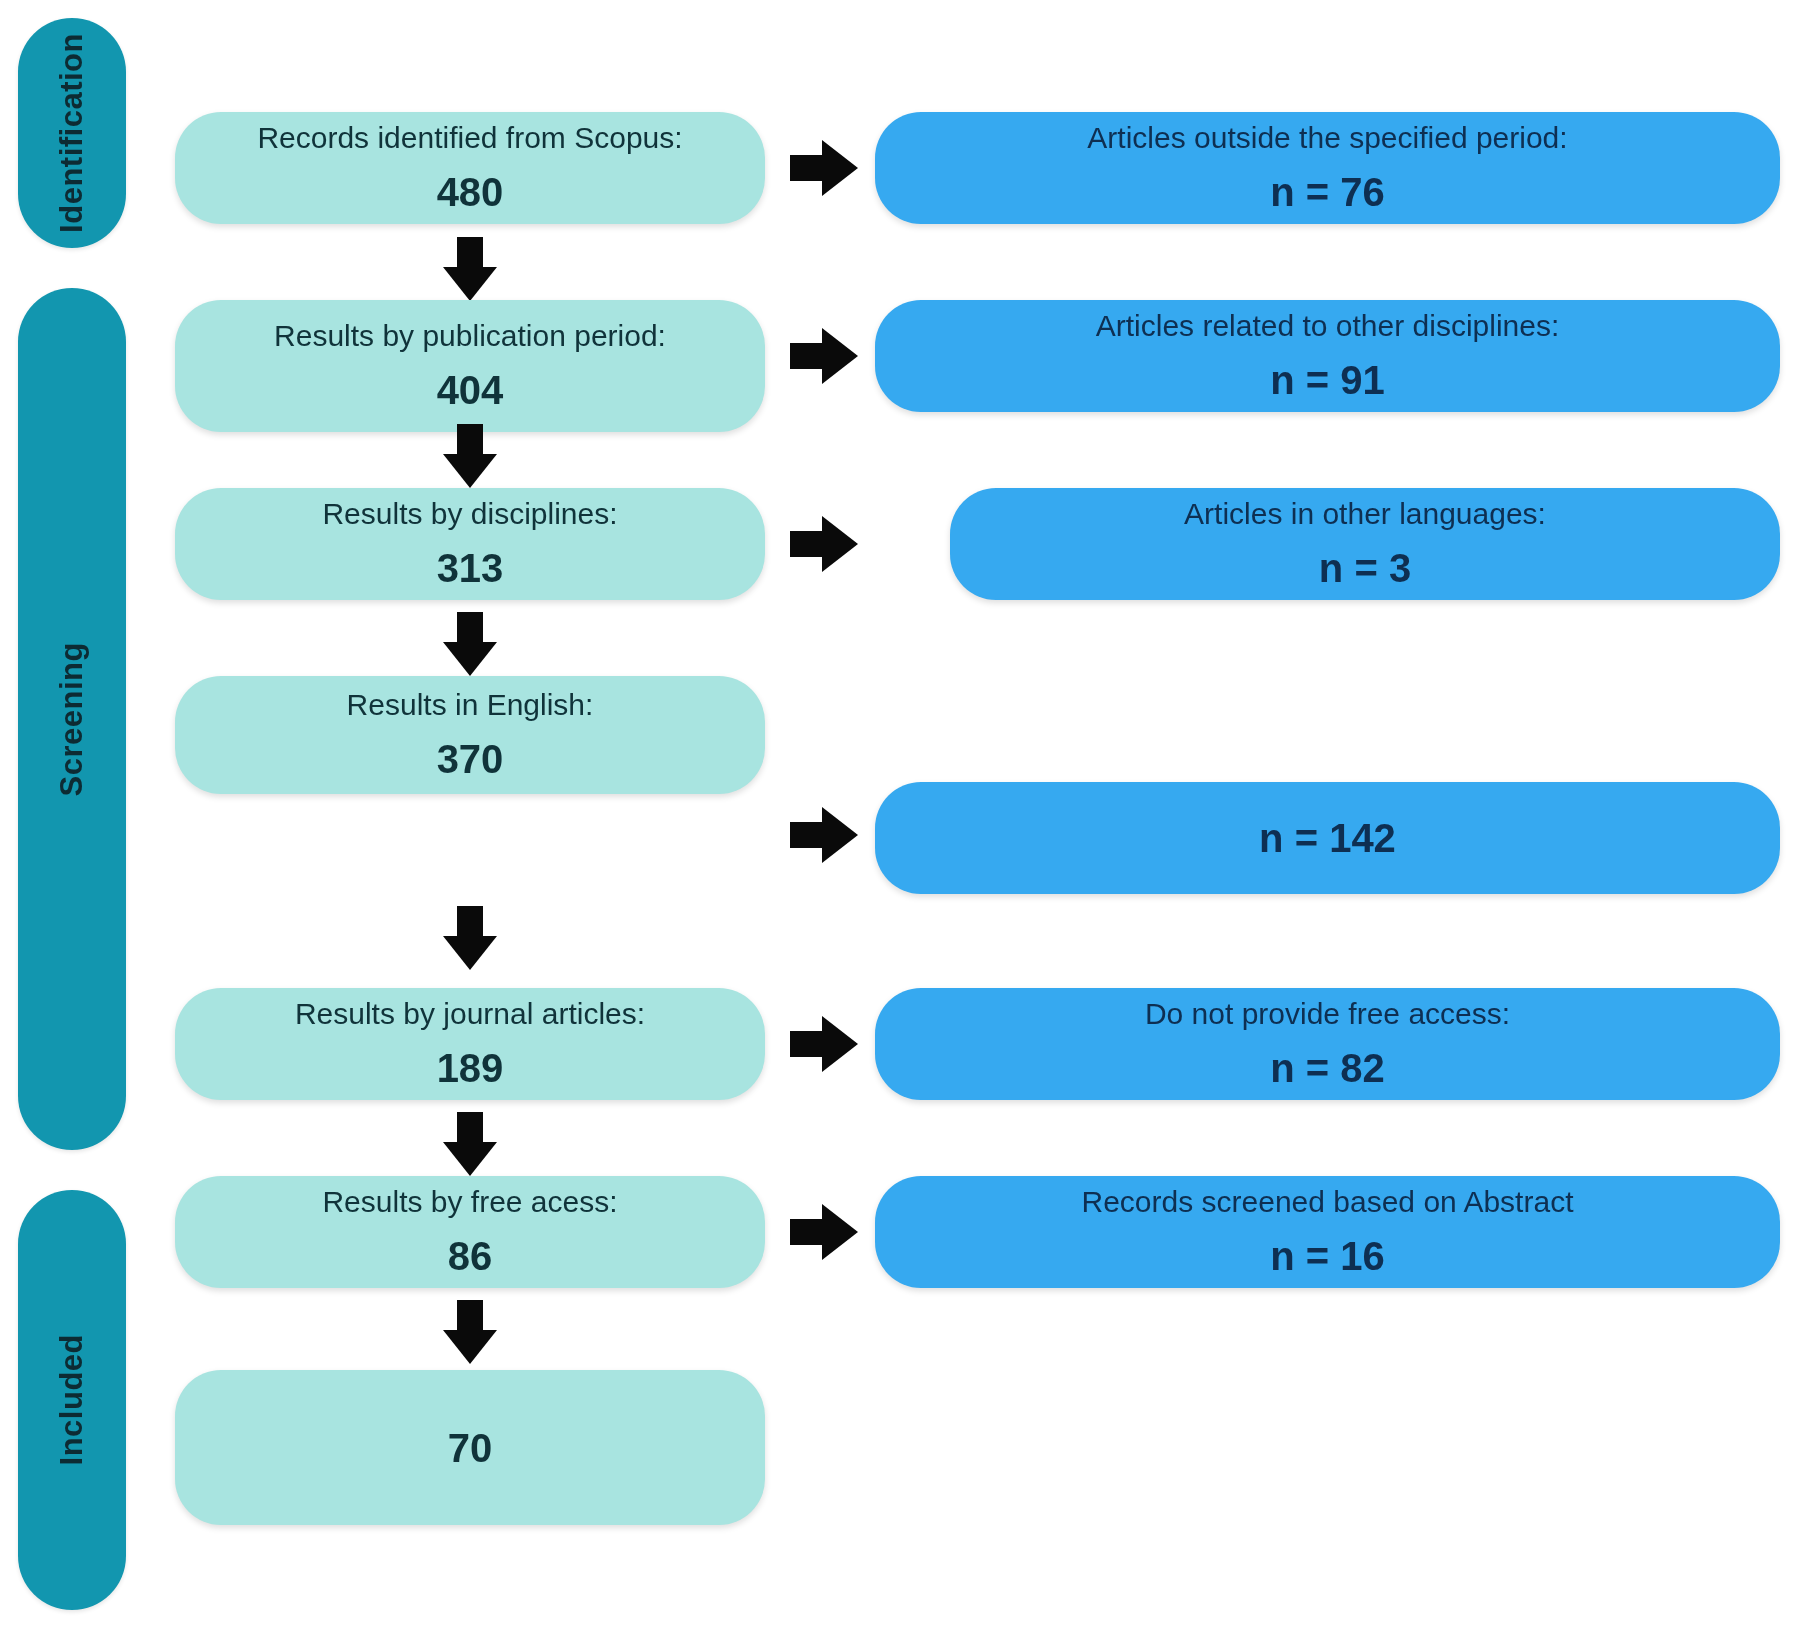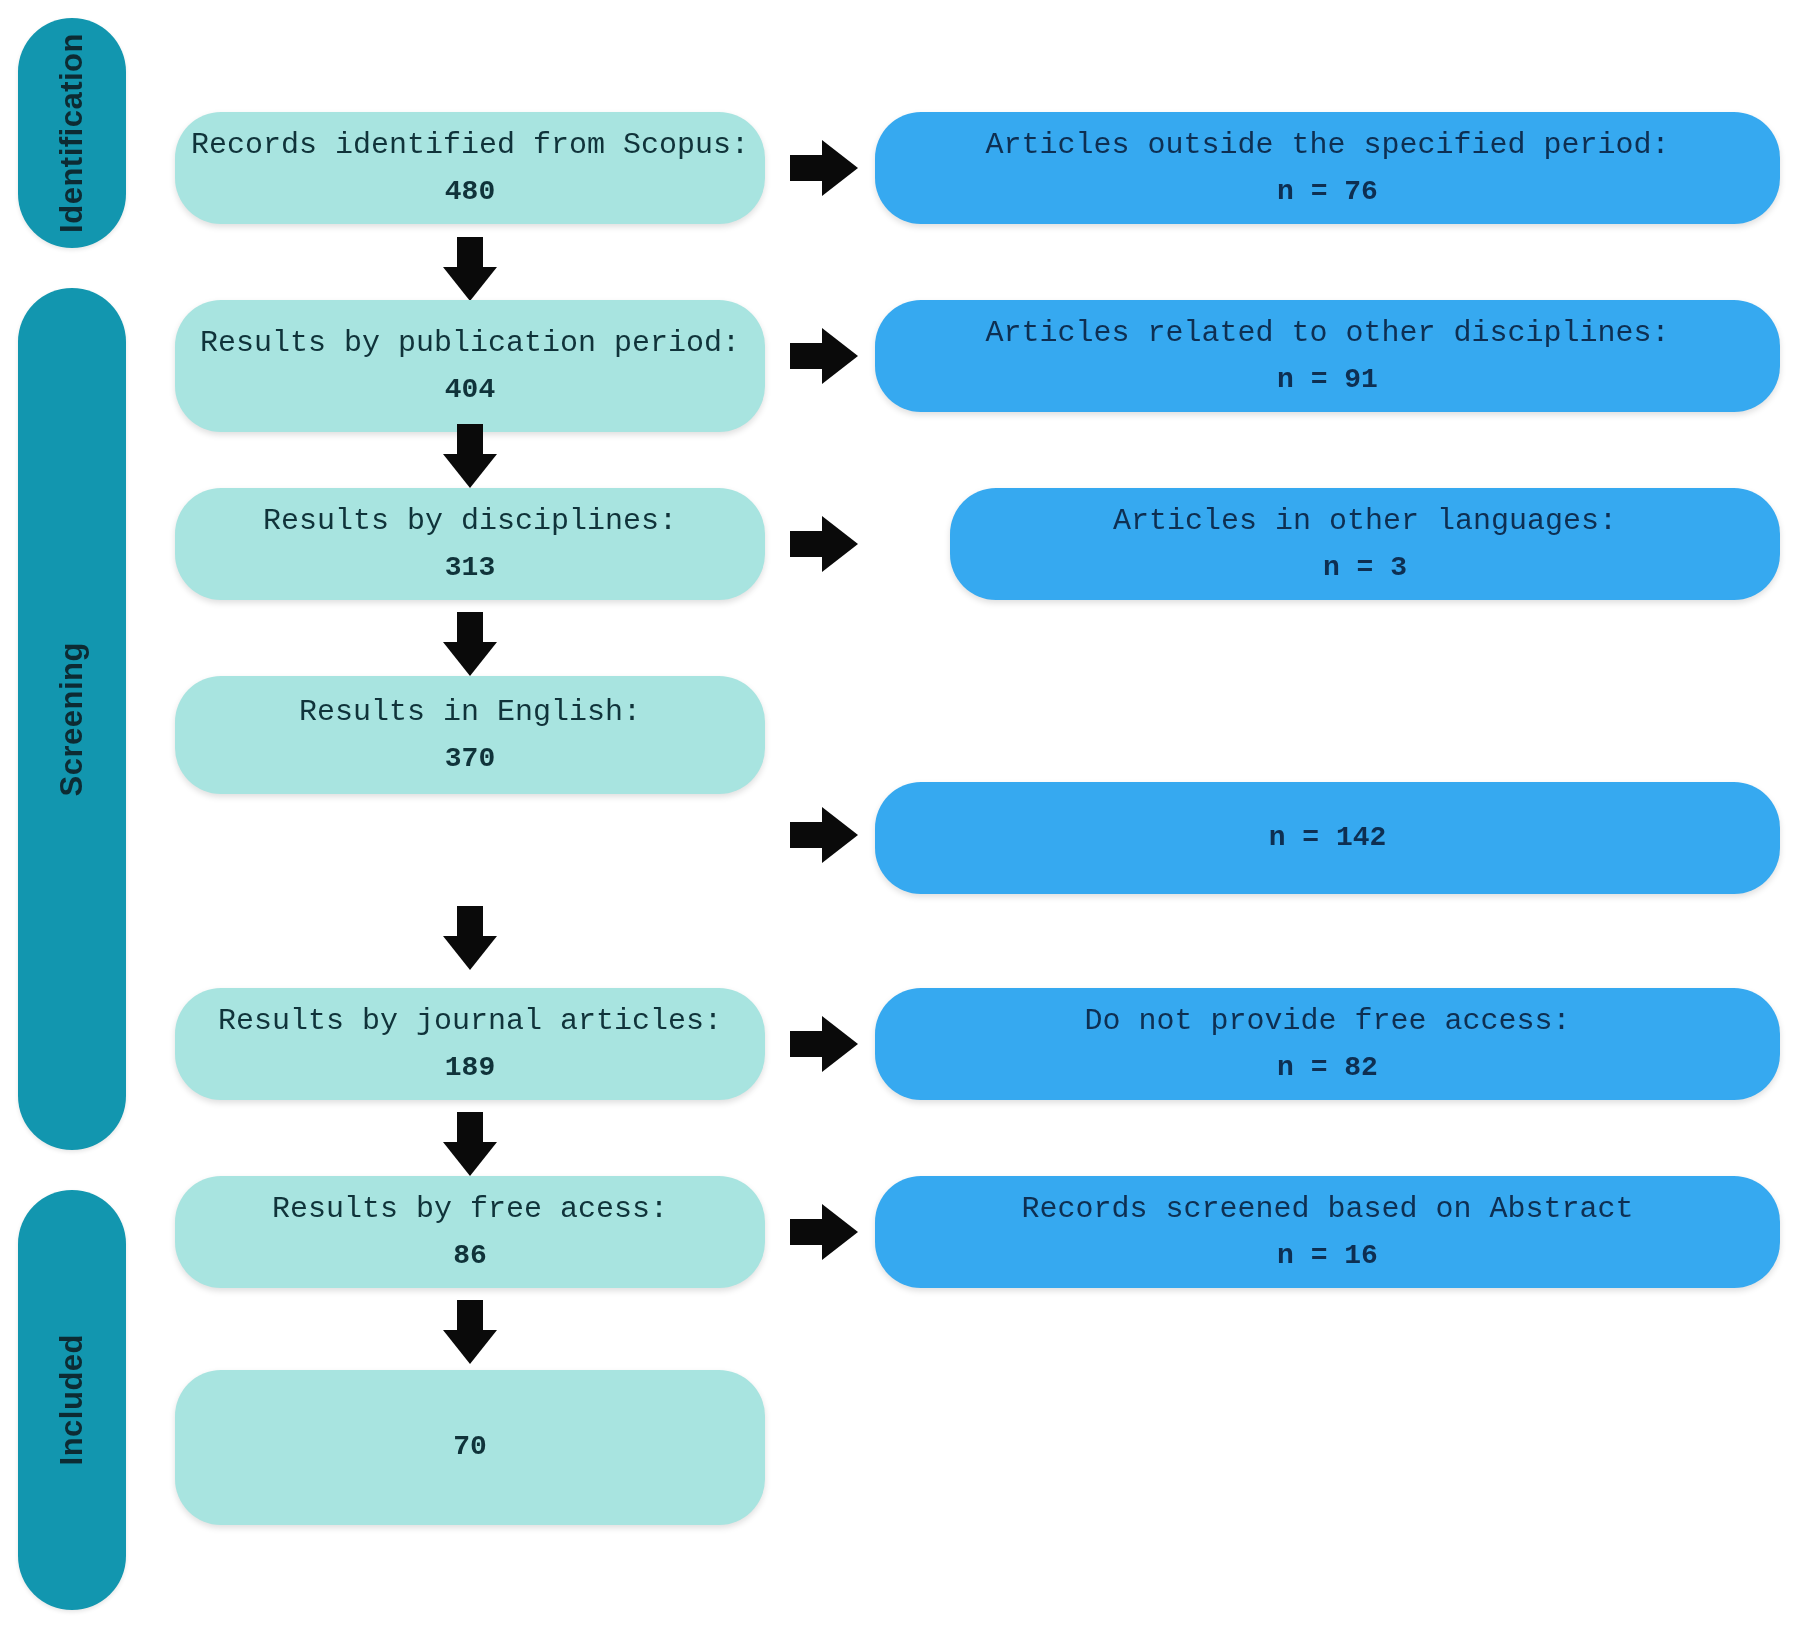--- a/index.html
+++ b/index.html
@@ -33,35 +33,34 @@
   
   .box{
     position:absolute;
     border-radius:46px;
     display:flex; flex-direction:column;
     align-items:center; justify-content:center;
     text-align:center;
     box-shadow:0 3px 6px rgba(0,0,0,.13);
     padding:14px 24px;
     box-sizing:border-box;
-    font-family:Liberation Mono, monospace;
   }
   .box.teal{ background:#A8E4E0; }
   .box.blue{ background:#36A9F0; }
 
   .box .l1{
     font-size:30px;
     color:#10333a;
     line-height:1.15;
     margin-bottom:14px;
     white-space:nowrap;
   }
   .box.blue .l1{ color:#0e2f52; }
   .box .l2{
-    font-size:28px;
+    font-size:40px;
     font-weight:bold;
     color:#10333a;
     line-height:1.15;
   }
   .box.blue .l2{ color:#0e2f52; }
 
   
   .arrow-down{
     position:absolute;
     width:54px; height:64px;

